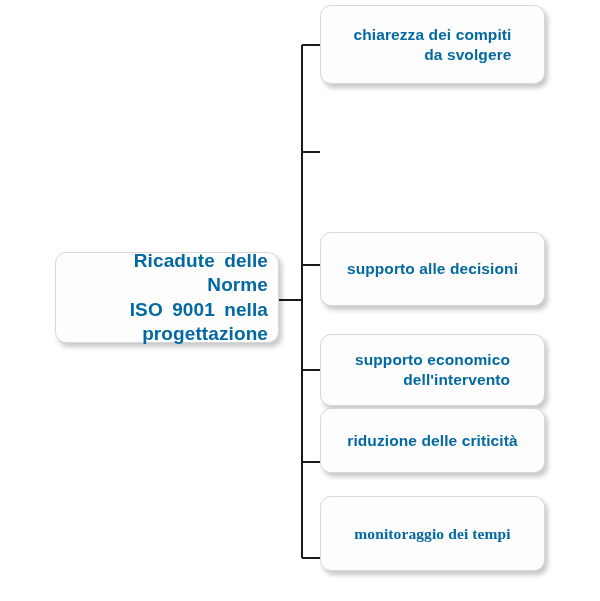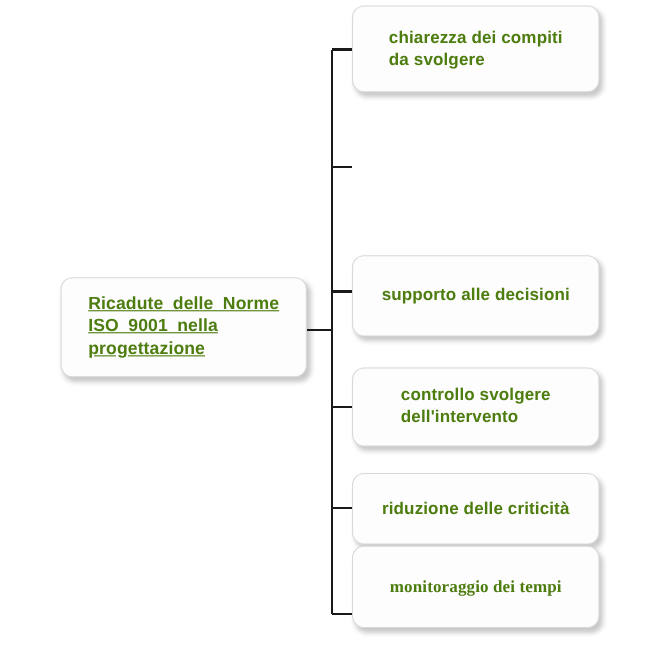--- a/index.html
+++ b/index.html
@@ -34,49 +34,48 @@
   .node {
     position: absolute;
     box-sizing: border-box;
     background: #fdfdfd;
     border: 1px solid #d8d8d8;
     border-radius: 11px;
     box-shadow: 3px 4px 5px rgba(0,0,0,0.22);
     display: flex;
     align-items: center;
     justify-content: center;
-    text-align: left;
-    color: #4d7c0f;
+    text-align: right;
+    color: #0369a1;
     font-weight: bold;
     line-height: 1.28;
   }
 
   .node-root {
     left: 55px;
     top: 252px;
     width: 224px;
     height: 91px;
-    font-size: 16px;
+    font-size: 19px;
     word-spacing: 4px;
     letter-spacing: 0.1px;
-    text-decoration: underline;
   }
 
   .node-leaf {
     left: 320px;
     width: 225px;
     font-size: 15.5px;
     letter-spacing: 0.1px;
   }
 
   .leaf-0 { top: 5px;   height: 79px; }
   .leaf-1 { top: 112px; height: 79px; }
   .leaf-2 { top: 232px; height: 74px; }
   .leaf-3 { top: 334px; height: 72px; }
-  .leaf-4 { top: 430px; height: 65px; }
+  .leaf-4 { top: 408px; height: 65px; }
   .leaf-5 { top: 496px; height: 75px; font-family: Liberation Serif, serif; }
 
   .node-text {
     display: block;
     padding: 0 10px;
     white-space: pre-line;
   }
 </style>
 </head>
 <body>
@@ -109,21 +108,21 @@
     <span class="node-text">chiarezza dei compiti
 da svolgere</span>
   </div>
 
 
   <div class="node node-leaf leaf-2">
     <span class="node-text">supporto alle decisioni</span>
   </div>
 
   <div class="node node-leaf leaf-3">
-    <span class="node-text">controllo svolgere
+    <span class="node-text">supporto economico
 dell'intervento</span>
   </div>
 
   <div class="node node-leaf leaf-4">
     <span class="node-text">riduzione delle criticità</span>
   </div>
 
   <div class="node node-leaf leaf-5">
     <span class="node-text">monitoraggio dei tempi</span>
   </div>

